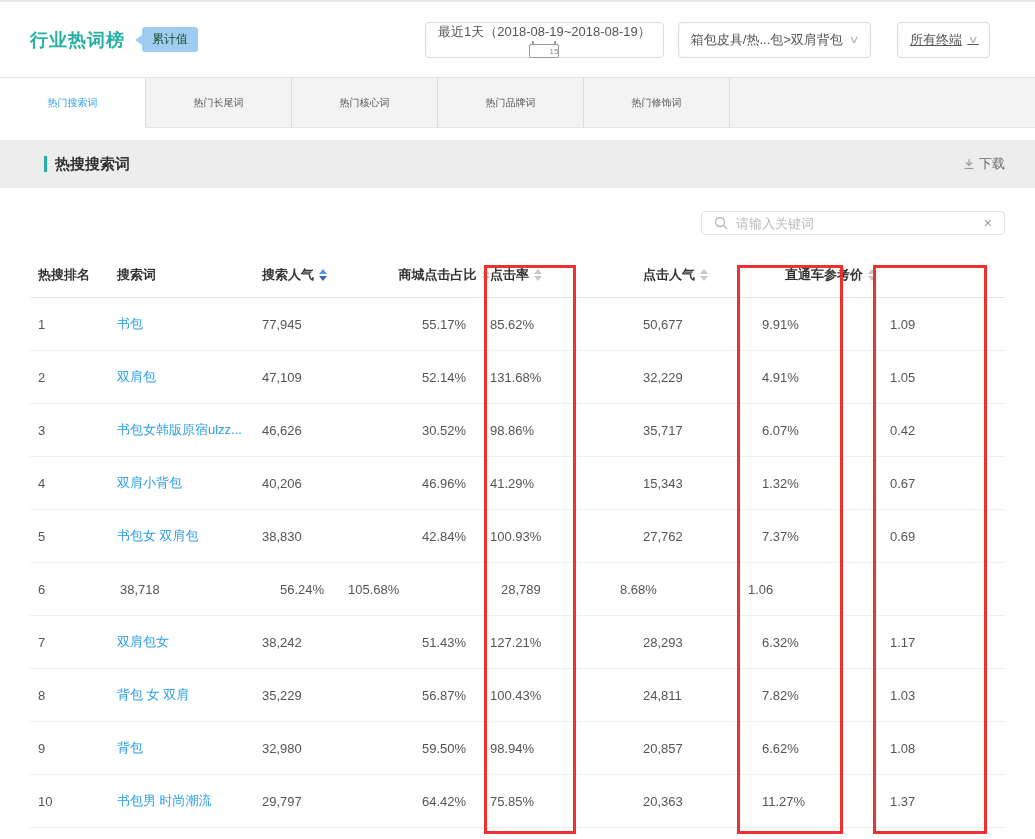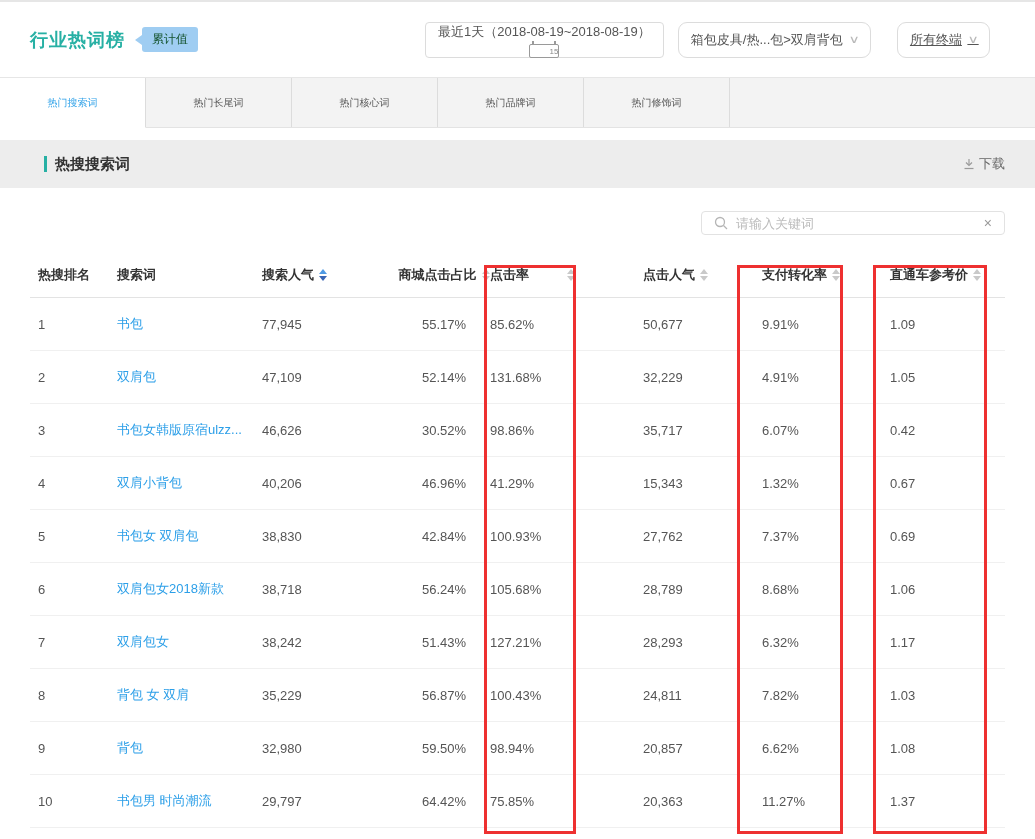--- a/index.html
+++ b/index.html
@@ -16,21 +16,21 @@
   .badge-body { background:#9fcdf2; color:#14532d; font-size:12px; padding:4px 10px; border-radius:3px; }
   .controls { display:flex; align-items:center; }
   .ctrl { height:36px; border:1px solid #dcdcdc; border-radius:4px; background:#fff; display:flex; align-items:center; font-size:13px; color:#555; cursor:pointer; }
   .date-picker { margin-right:14px;flex-direction:column; }
   .date-text { padding:0 12px; }
   .date-sep { width:1px; height:36px; background:#dcdcdc; }
   .cal-wrap { width:30px; display:flex; justify-content:center; }
   .cal { position:relative; width:40px; height:14px; border:1px solid #9a9a9a; border-radius:2px; margin-top:3px; font-size:8px; color:#888; text-align:right; line-height:14px; }
   .cal::before, .cal::after { content:""; position:absolute; top:-4px; width:2px; height:4px; background:#9a9a9a; }
   .cal::before { left:2px; } .cal::after { right:2px; }
-  .dropdown { padding:0 12px; margin-right:26px;border-radius:9px; }
+  .dropdown { padding:0 12px; margin-right:26px; }
   .dropdown:last-child { margin-right:0;text-decoration:underline; }
   .chev { color:#b9b9b9; font-size:11px; margin-left:7px; transform:scaleX(1.4); display:inline-block; }
 
   
   .tabs { height:51px; background:#f3f3f3; border-top:1px solid #e6e6e6; border-bottom:1px solid #e3e3e3; display:flex; }
   .tab { width:146px; border-right:1px solid #dcdcdc; display:flex; align-items:center; justify-content:center; font-size:10px; color:#555; cursor:pointer; }
   .tab.active { background:#fff; color:#2ea1e8; border-bottom:1px solid #fff; margin-bottom:-1px; }
 
   
   .section-gap { height:12px; background:#fff; }
@@ -51,21 +51,21 @@
   .table { margin:18px 30px 0 30px; font-size:13px; }
   .thead, .tr { display:flex; }
   .thead { height:45px; border-bottom:1px solid #e3e3e3; }
   .tr { height:53px; border-bottom:1px solid #f0f0f0; }
   .th, .td { display:flex; align-items:center; color:#555; }
   .th { color:#333; font-weight:700; }
   .c1 { width:82px;  padding-left:8px; }
   .c2 { width:142px; padding-left:5px; }
   .c3 { width:118px; padding-left:8px; }
   .c4 { width:118px; padding-left:26px; justify-content:center; }
-  .c5 { width:85px;  justify-content:space-between; }
+  .c5 { width:85px;  justify-content:flex-start; }
   .c6 { width:170px; padding-left:68px; }
   .c7 { width:105px; padding-left:17px; }
   .c8 { width:155px; padding-left:40px; }
   .link { color:#2c9fe8; cursor:pointer; }
   .sort { display:inline-flex; flex-direction:column; margin-left:5px; }
   .sort i { display:block; width:0; height:0; border-left:4px solid transparent; border-right:4px solid transparent; }
   .sort .up { border-bottom:5px solid #c9c9c9; margin-bottom:2px; }
   .sort .down { border-top:5px solid #c9c9c9; }
   .sort.active .up { border-bottom-color:#4f9ae4; }
   .sort.active .down { border-top-color:#3a66b5; }
@@ -172,27 +172,20 @@
               <i class="down"></i>
             </span>
           </div>
           <div class="th c6">
             <span>点击人气</span>
             <span class="sort">
               <i class="up"></i>
               <i class="down"></i>
             </span>
           </div>
-          <div class="th c7">
-            <span>支付转化率</span>
-            <span class="sort">
-              <i class="up"></i>
-              <i class="down"></i>
-            </span>
-          </div>
           <div class="th c8">
             <span>直通车参考价</span>
             <span class="sort">
               <i class="up"></i>
               <i class="down"></i>
             </span>
           </div>
         </div>
       <div id="tbody">
           <div class="tr">
@@ -250,23 +243,20 @@
             </div>
             <div class="td c3">38,830</div>
             <div class="td c4">42.84%</div>
             <div class="td c5">100.93%</div>
             <div class="td c6">27,762</div>
             <div class="td c7">7.37%</div>
             <div class="td c8">0.69</div>
           </div>
           <div class="tr">
             <div class="td c1">6</div>
-            <div class="td c2">
-              <span class="link">双肩包女2018新款</span>
-            </div>
             <div class="td c3">38,718</div>
             <div class="td c4">56.24%</div>
             <div class="td c5">105.68%</div>
             <div class="td c6">28,789</div>
             <div class="td c7">8.68%</div>
             <div class="td c8">1.06</div>
           </div>
           <div class="tr">
             <div class="td c1">7</div>
             <div class="td c2">

